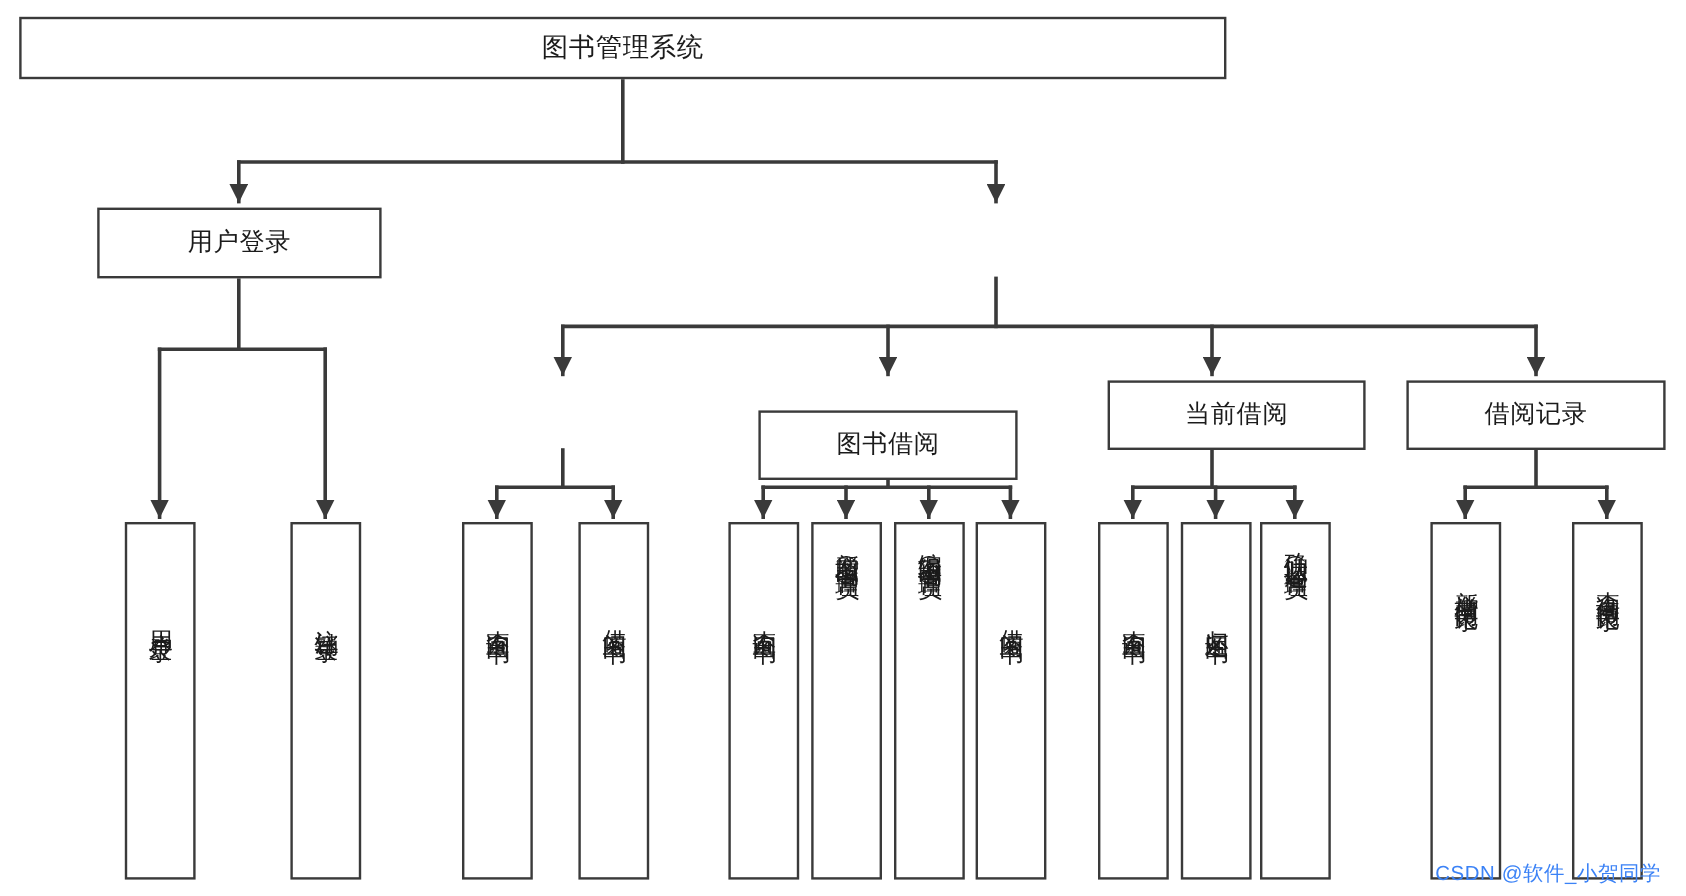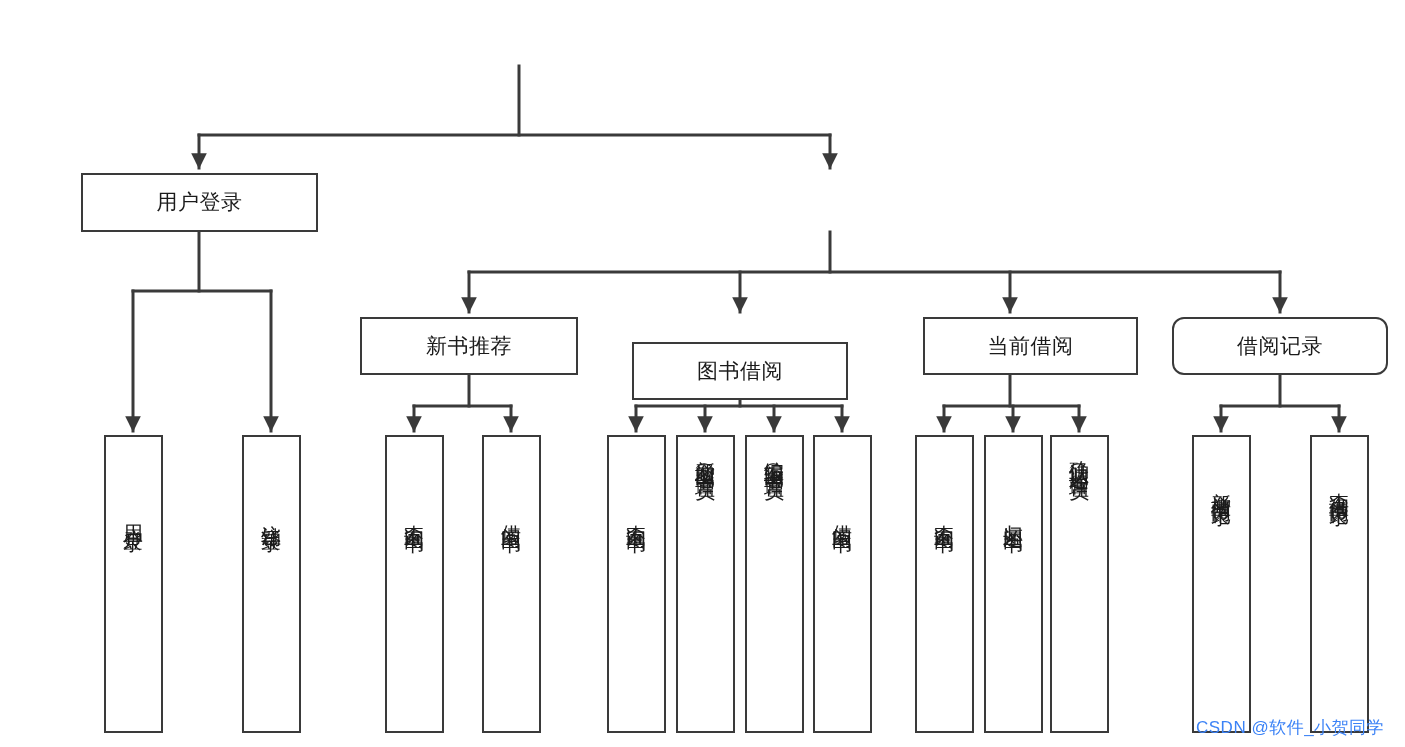--- a/index.html
+++ b/index.html
@@ -120,39 +120,39 @@
       <path d="M 1013 406 L 1013 431" marker-end="url(#arrow)"></path>
       <path d="M 1079 406 L 1079 431" marker-end="url(#arrow)"></path>
 
       <path d="M 1280 375 L 1280 406"></path>
       <path d="M 1221 406 L 1339 406"></path>
       <path d="M 1221 406 L 1221 431" marker-end="url(#arrow)"></path>
       <path d="M 1339 406 L 1339 431" marker-end="url(#arrow)"></path>
     </g>
   </svg>
 
+  <div class="node horiz root" style="left:16px; top:14px; width:1006px; height:52px;">
+    <span class="lbl">图书管理系统</span>
+  </div>
 
   <div class="node horiz" style="left:81px; top:173px; width:237px; height:59px;">
     <span class="lbl">用户登录</span>
   </div>
 
 
-  <div class="node horiz" style="left:360px; top:317px; width:218px; height:58px;">
-    <span class="lbl">新书推荐</span>
-  </div>
 
   <div class="node horiz" style="left:632px; top:317px; width:216px; height:58px;margin-top:25px;">
     <span class="lbl">图书借阅</span>
   </div>
 
   <div class="node horiz" style="left:903px; top:317px; width:215px; height:58px;margin-left:20px;">
     <span class="lbl">当前借阅</span>
   </div>
 
-  <div class="node horiz" style="left:1172px; top:317px; width:216px; height:58px;border-radius:12px;">
+  <div class="node horiz" style="left:1172px; top:317px; width:216px; height:58px;">
     <span class="lbl">借阅记录</span>
   </div>
 
   <div class="node vert" style="left:104px; top:435px; width:59px; height:298px; padding-top:72px;">
     <span class="lbl">用户登录</span>
   </div>
 
   <div class="node vert" style="left:242px; top:435px; width:59px; height:298px; padding-top:72px;">
     <span class="lbl">注销登录</span>
   </div>

